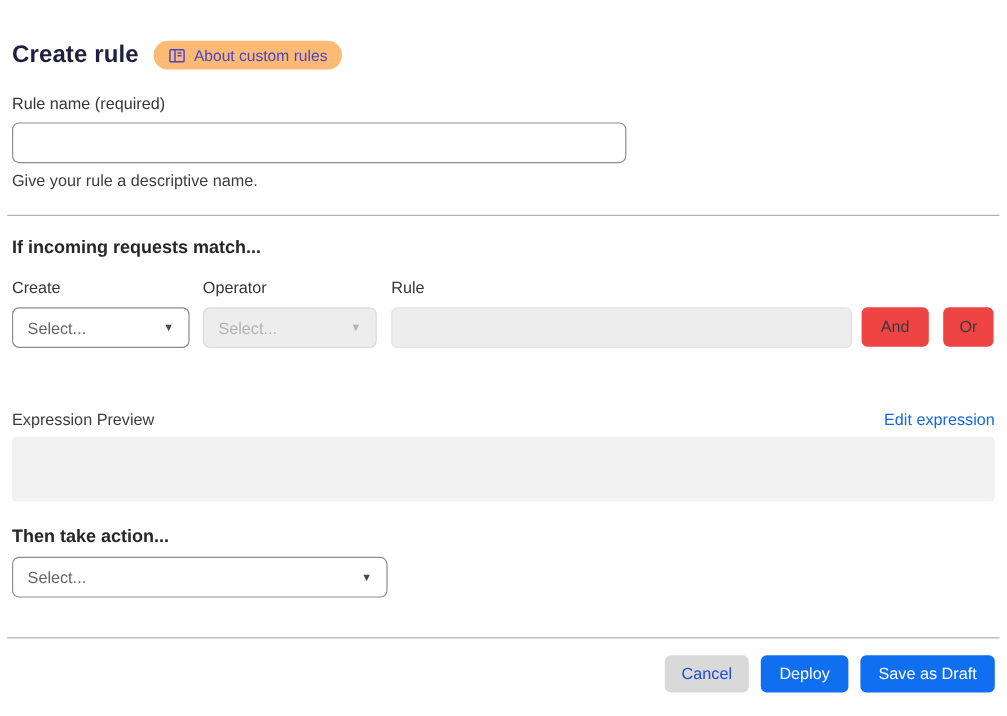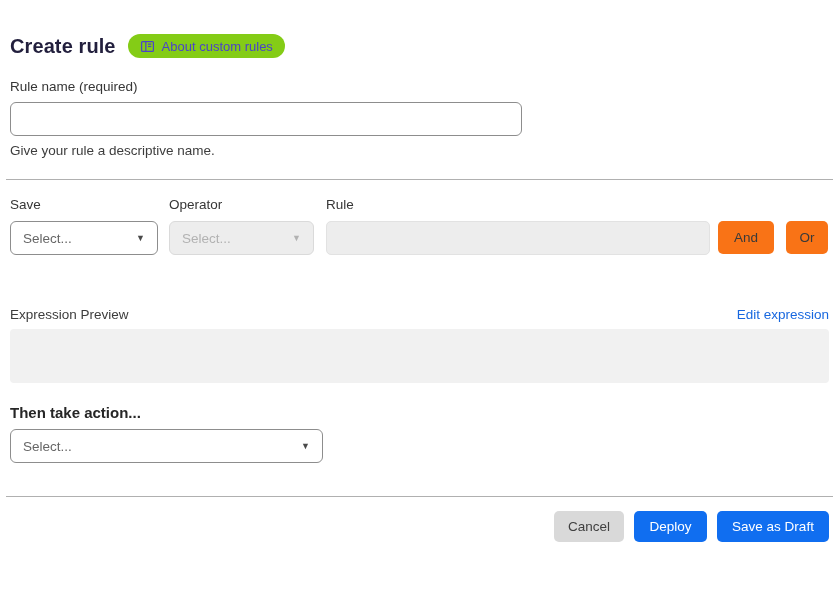--- a/index.html
+++ b/index.html
@@ -10,21 +10,21 @@
     color: #333;
     overflow: hidden;
   }
   .page { padding: 9px 10px 0 10px; width: 839px; }
 
   
   .header-row { display: flex; align-items: center; gap: 12px; height: 26px; margin-top: 24px; }
   .page-title { font-size: 20px; font-weight: 700; color: #221f3d; letter-spacing: 0.1px; }
   .about-badge {
     display: inline-flex; align-items: center; gap: 7px;
-    background: #84cc16; color: #4b44c8;
+    background: #fdba74; color: #4b44c8;
     border: none; border-radius: 12px;
     height: 24px; padding: 0 12px;
     font-size: 13px; font-family: inherit; cursor: pointer;
   }
   .about-badge svg { display: block; }
 
   
   .rule-name-label { margin-top: 20px; font-size: 13.5px; color: #363636; }
   .rule-name-input {
     margin-top: 8px; display: block;
@@ -55,21 +55,21 @@
   .w-field { width: 148px; }
   .w-operator { width: 145px; margin-left: 11px; }
   .w-value { width: 384px; margin-left: 12px; }
   .value-input {
     height: 34px; width: 384px;
     background: #ededed; border: 1px solid #e2e2e2; border-radius: 5px;
     font-size: 13.5px; padding: 0 10px; color: #333; font-family: inherit;
   }
   .andor-btn {
     height: 33px; margin-bottom: 1px;
-    background: #f97316; color: #3a3a3a;
+    background: #ef4444; color: #3a3a3a;
     border: none; border-radius: 5px;
     font-size: 13.5px; font-family: inherit; cursor: pointer;
   }
   .and-btn { width: 56px; margin-left: 8px; }
   .or-btn { width: 42px; margin-left: 12px; }
 
   
   .expr-row { display: flex; justify-content: space-between; align-items: flex-end; margin-top: 52px; }
   .expr-label { font-size: 13.5px; color: #3d3d3d; }
   .expr-link { font-size: 13.5px; color: #1767df; text-decoration: none; cursor: pointer; }
@@ -85,21 +85,21 @@
   .action-select { margin-top: 8px; width: 313px; }
 
   .bottom-divider { margin-top: 33px; }
 
   
   .footer-row { display: flex; justify-content: flex-end; align-items: center; gap: 10px; margin-top: 14px; }
   .btn {
     height: 31px; border: none; border-radius: 5px;
     font-size: 13.5px; font-family: inherit; cursor: pointer;
   }
-  .btn-cancel { width: 70px; background: #d9d9d9; color: #404040; }
+  .btn-cancel { width: 70px; background: #d9d9d9; color: #1d4ed8; }
   .btn-primary { background: #106ef0; color: #ffffff; }
   .btn-save { width: 112px; }
   .btn-deploy { width: 73px; }
 </style>
 </head>
 <body>
 
 <div class="page">
 
   <div class="header-row">
@@ -116,24 +116,25 @@
       <span>About custom rules</span>
     </button>
   </div>
 
   <div class="rule-name-label">Rule name (required)</div>
   <input class="rule-name-input" type="text" value="" style="">
   <div class="rule-name-helper">Give your rule a descriptive name.</div>
 
   <hr class="divider">
 
+  <div class="section-heading">If incoming requests match...</div>
 
   <div class="cond-row">
     <div class="cond-col">
-      <span class="cond-label">Save</span>
+      <span class="cond-label">Create</span>
       <div class="select-box w-field">
         <span>Select...</span>
         <span class="caret">▼</span>
       </div>
     </div>
 
     <div class="cond-col">
       <span class="cond-label" style="margin-left:11px">Operator</span>
       <div class="select-box disabled w-operator">
         <span>Select...</span>

